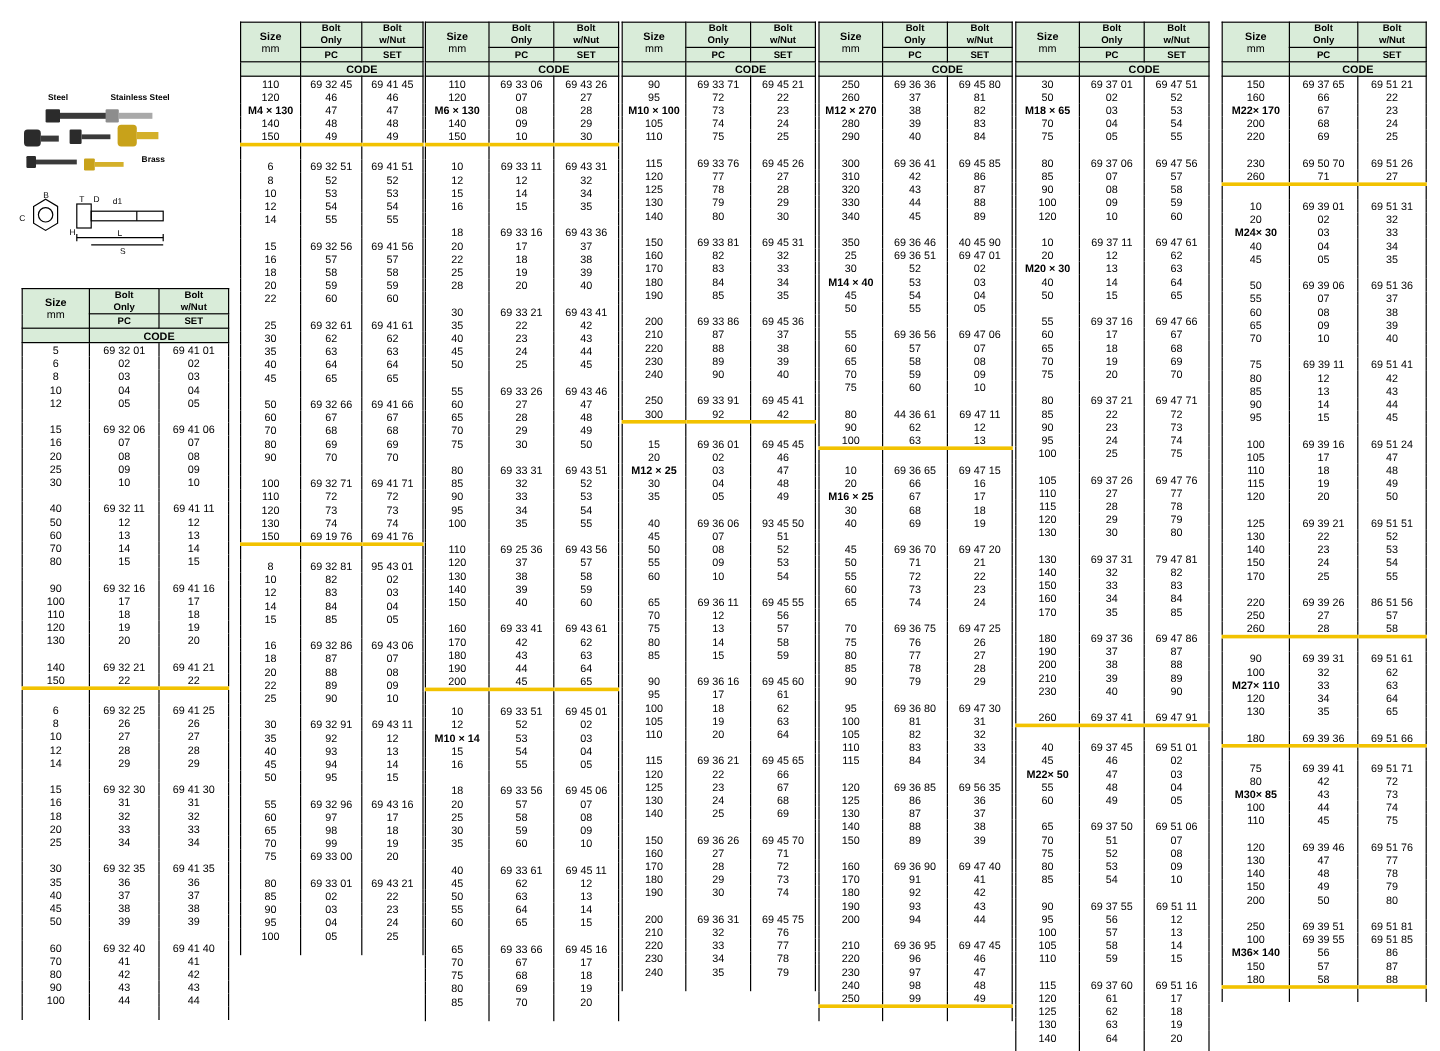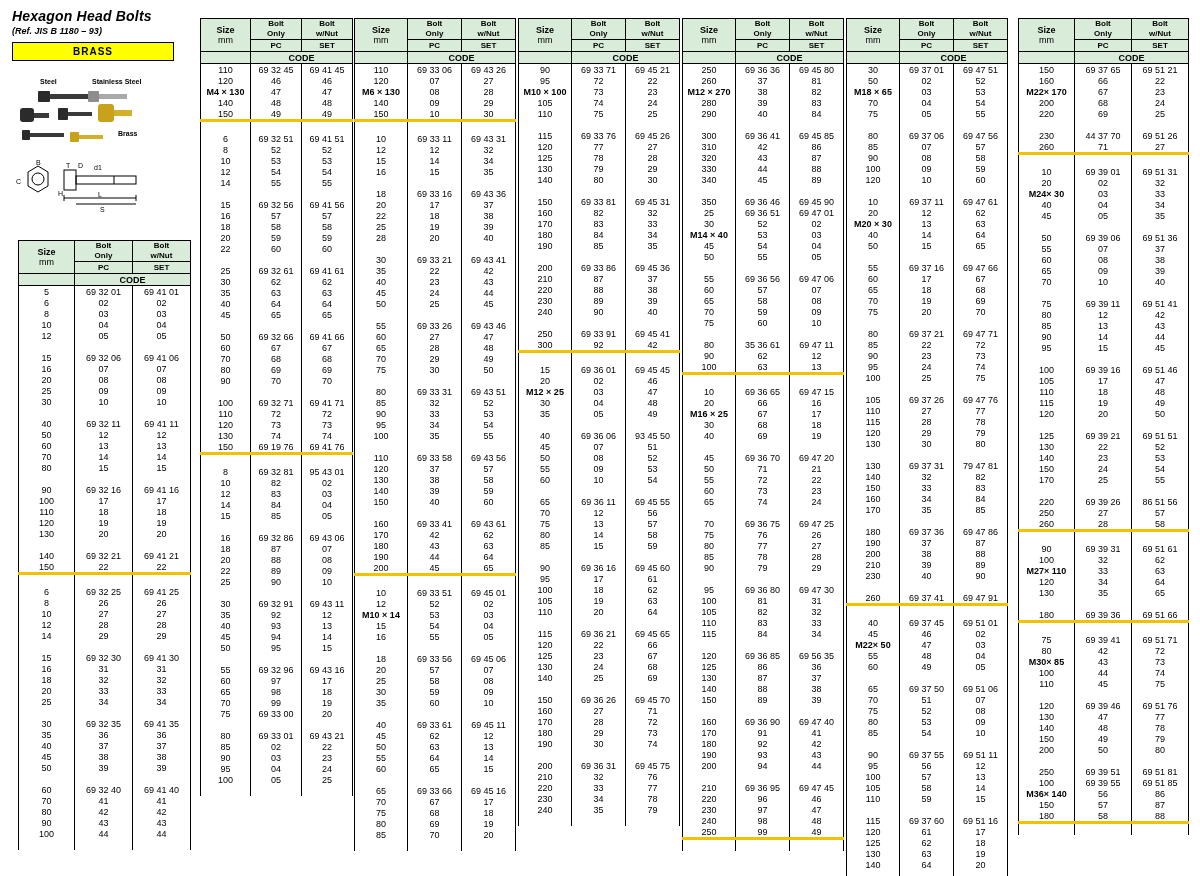--- a/index.html
+++ b/index.html
@@ -50,25 +50,20 @@
   
   .body td{border-top:none;border-bottom:none;}
   .sizecell{font-weight:bold;}
   .yellow-rule{border-bottom:3px solid #f2c200 !important;}
 </style>
 </head>
 <body>
 
 <div class="page">
 
-  <div class="title-block">
-    <div class="title-main">Hexagon Head Bolts</div>
-    <div class="title-sub">(Ref. JIS B 1180 – 93)</div>
-    <div class="brass-bar">BRASS</div>
-  </div>
 
   <div class="legend">
     <span class="lb steel">Steel</span>
     <span class="lb ss">Stainless Steel</span>
     <span class="lb brass">Brass</span>
 
     <div class="bolt" style="left:24px;top:12px;width:60px;height:12px;">
       <div class="head" style="left:0;top:1px;width:12px;height:11px;"></div>
       <div class="shank" style="left:12px;top:4px;width:46px;height:5px;"></div>
     </div>
@@ -934,21 +929,21 @@
             <td class="">35</td>
             <td class="">55</td>
           </tr>
           <tr>
             <td style="height:5px"></td>
             <td></td>
             <td></td>
           </tr>
           <tr>
             <td class="">110</td>
-            <td class="">69 33 58</td>
+            <td class="">69 25 36</td>
             <td class="">69 43 56</td>
           </tr>
           <tr>
             <td class="">120</td>
             <td class="">37</td>
             <td class="">57</td>
           </tr>
           <tr>
             <td class="">130</td>
             <td class="">38</td>
@@ -1558,21 +1553,21 @@
             <td class="">89</td>
           </tr>
           <tr>
             <td style="height:5px"></td>
             <td></td>
             <td></td>
           </tr>
           <tr>
             <td class="">350</td>
             <td class="">69 36 46</td>
-            <td class="">69 45 90</td>
+            <td class="">40 45 90</td>
           </tr>
           <tr>
             <td class="">25</td>
             <td class="">69 36 51</td>
             <td class="">69 47 01</td>
           </tr>
           <tr>
             <td class="">30</td>
             <td class="">52</td>
             <td class="">02</td>
@@ -1622,21 +1617,21 @@
             <td class="">60</td>
             <td class="">10</td>
           </tr>
           <tr>
             <td style="height:5px"></td>
             <td></td>
             <td></td>
           </tr>
           <tr>
             <td class="">80</td>
-            <td class="">35 36 61</td>
+            <td class="">44 36 61</td>
             <td class="">69 47 11</td>
           </tr>
           <tr>
             <td class="">90</td>
             <td class="">62</td>
             <td class="">12</td>
           </tr>
           <tr>
             <td class=" yellow-rule">100</td>
             <td class=" yellow-rule">63</td>
@@ -2290,21 +2285,21 @@
             <td class="">69</td>
             <td class="">25</td>
           </tr>
           <tr>
             <td style="height:5px"></td>
             <td></td>
             <td></td>
           </tr>
           <tr>
             <td class="">230</td>
-            <td class="">44 37 70</td>
+            <td class="">69 50 70</td>
             <td class="">69 51 26</td>
           </tr>
           <tr>
             <td class=" yellow-rule">260</td>
             <td class=" yellow-rule">71</td>
             <td class=" yellow-rule">27</td>
           </tr>
           <tr>
             <td style="height:5px"></td>
             <td></td>
@@ -2396,21 +2391,21 @@
             <td class="">45</td>
           </tr>
           <tr>
             <td style="height:5px"></td>
             <td></td>
             <td></td>
           </tr>
           <tr>
             <td class="">100</td>
             <td class="">69 39 16</td>
-            <td class="">69 51 46</td>
+            <td class="">69 51 24</td>
           </tr>
           <tr>
             <td class="">105</td>
             <td class="">17</td>
             <td class="">47</td>
           </tr>
           <tr>
             <td class="">110</td>
             <td class="">18</td>
             <td class="">48</td>

